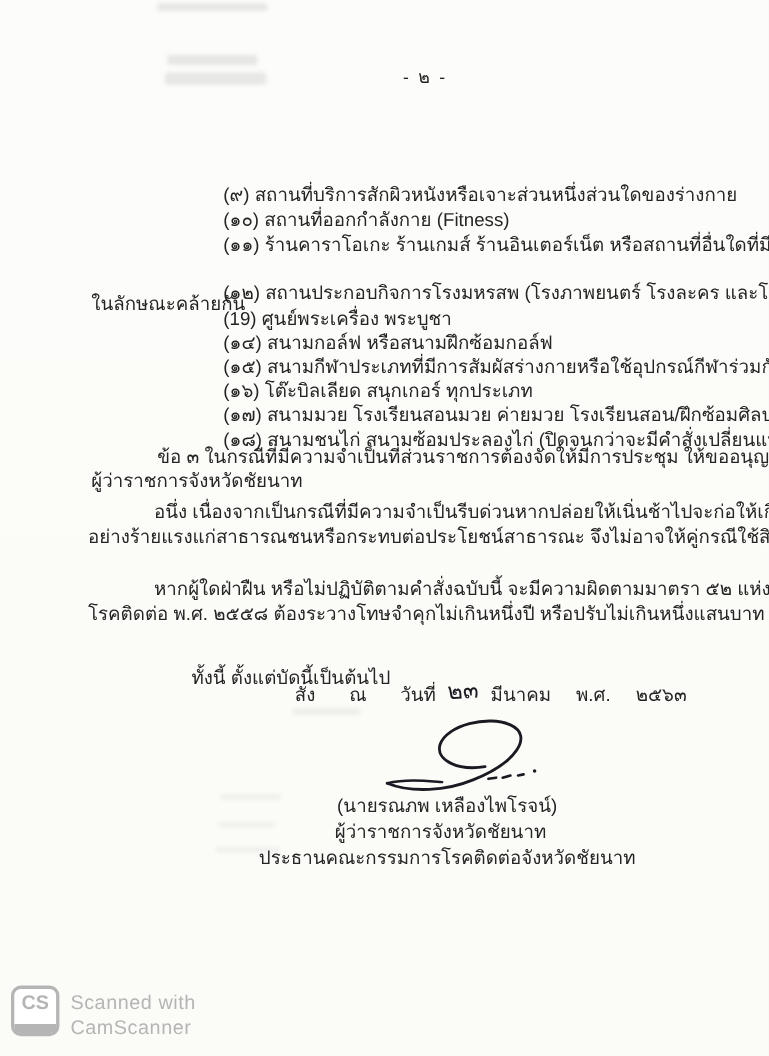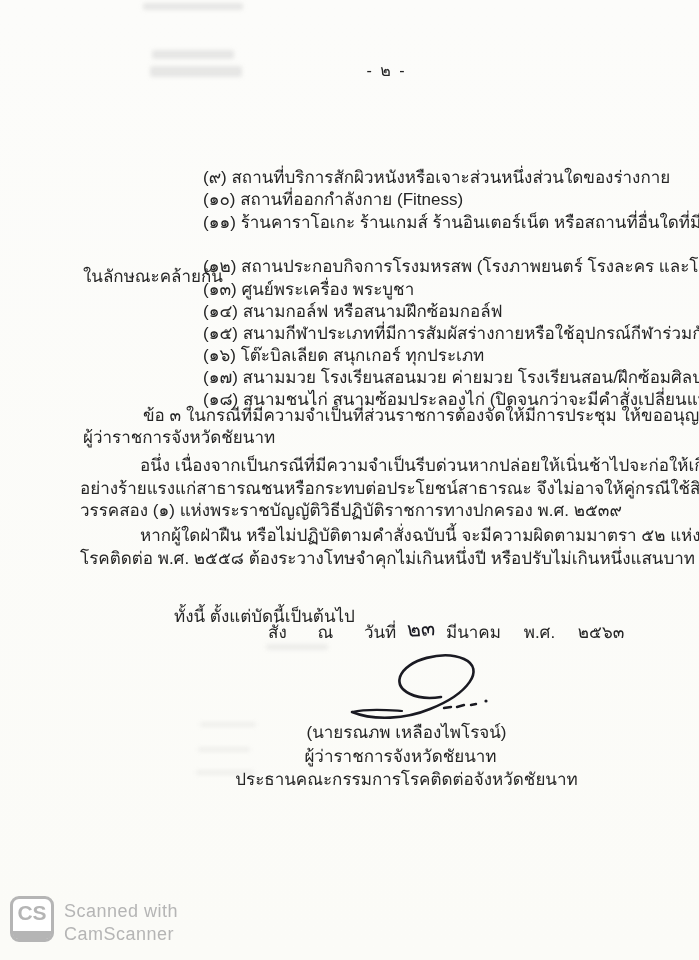--- a/index.html
+++ b/index.html
@@ -45,21 +45,21 @@
     position:absolute;left:10px;top:896px;
     width:44px;height:46px;
     border:3px solid var(--wm,#b5b5b5);
     border-radius:9px;
     box-sizing:border-box;
     background:#fff;
   }
   .wm-logo .cs{
     position:absolute;left:0;right:0;top:2px;
     text-align:center;
-    font-size:21px;font-weight:bold;
+    font-size:18px;font-weight:bold;
     color:var(--wm,#b5b5b5);
     letter-spacing:0px;
   }
   .wm-logo .bar{
     position:absolute;left:0;right:0;bottom:0;height:8px;
     background:var(--wm,#b5b5b5);
     border-radius:0 0 5px 5px;
   }
   .wm-text{
     position:absolute;
@@ -81,33 +81,32 @@
   <div class="smudge" style="left:198px;top:747px;width:52px;height:5px;opacity:.6;"></div>
   <div class="smudge" style="left:196px;top:770px;width:58px;height:5px;opacity:.6;"></div>
 
   <div class="line center-line pagenum" style="left:37px;top:60px;">- ๒ -</div>
 
   <div class="line" style="left:203px;top:167px;">(๙) สถานที่บริการสักผิวหนังหรือเจาะส่วนหนึ่งส่วนใดของร่างกาย</div>
   <div class="line" style="left:203px;top:189px;">(๑๐) สถานที่ออกกำลังกาย (Fitness)</div>
   <div class="line" style="left:203px;top:212px;">(๑๑) ร้านคาราโอเกะ ร้านเกมส์ ร้านอินเตอร์เน็ต หรือสถานที่อื่นใดที่มีการให้บริการ</div>
   <div class="line" style="left:83px;top:234px;margin-top:32px;">ในลักษณะคล้ายกัน</div>
   <div class="line" style="left:203px;top:256px;">(๑๒) สถานประกอบกิจการโรงมหรสพ (โรงภาพยนตร์ โรงละคร และโรงลิเก)</div>
-  <div class="line" style="left:203px;top:279px;">(๑๓) ศูนย์พระเครื่อง พระบูชา</div>
+  <div class="line" style="left:203px;top:279px;">(19) ศูนย์พระเครื่อง พระบูชา</div>
   <div class="line" style="left:203px;top:301px;">(๑๔) สนามกอล์ฟ หรือสนามฝึกซ้อมกอล์ฟ</div>
   <div class="line" style="left:203px;top:323px;">(๑๕) สนามกีฬาประเภทที่มีการสัมผัสร่างกายหรือใช้อุปกรณ์กีฬาร่วมกัน</div>
   <div class="line" style="left:203px;top:345px;">(๑๖) โต๊ะบิลเลียด สนุกเกอร์ ทุกประเภท</div>
   <div class="line" style="left:203px;top:367px;">(๑๗) สนามมวย โรงเรียนสอนมวย ค่ายมวย โรงเรียนสอน/ฝึกซ้อมศิลปะป้องกันตัว</div>
   <div class="line" style="left:203px;top:389px;">(๑๘) สนามชนไก่ สนามซ้อมประลองไก่ (ปิดจนกว่าจะมีคำสั่งเปลี่ยนแปลง)</div>
 
   <div class="line" style="left:143px;top:405px;">ข้อ ๓ ในกรณีที่มีความจำเป็นที่ส่วนราชการต้องจัดให้มีการประชุม ให้ขออนุญาตต่อ</div>
   <div class="line" style="left:83px;top:427px;">ผู้ว่าราชการจังหวัดชัยนาท</div>
 
   <div class="line" style="left:140px;top:455px;">อนึ่ง เนื่องจากเป็นกรณีที่มีความจำเป็นรีบด่วนหากปล่อยให้เนิ่นช้าไปจะก่อให้เกิดผลเสียหาย</div>
   <div class="line" style="left:80px;top:478px;">อย่างร้ายแรงแก่สาธารณชนหรือกระทบต่อประโยชน์สาธารณะ จึงไม่อาจให้คู่กรณีใช้สิทธิโต้แย้ง ตามมาตรา ๓๐</div>
-  <div class="line" style="left:80px;top:500px;">วรรคสอง (๑) แห่งพระราชบัญญัติวิธีปฏิบัติราชการทางปกครอง พ.ศ. ๒๕๓๙</div>
 
   <div class="line" style="left:140px;top:525px;">หากผู้ใดฝ่าฝืน หรือไม่ปฏิบัติตามคำสั่งฉบับนี้ จะมีความผิดตามมาตรา ๕๒ แห่งพระราชบัญญัติ</div>
   <div class="line" style="left:80px;top:548px;">โรคติดต่อ พ.ศ. ๒๕๕๘ ต้องระวางโทษจำคุกไม่เกินหนึ่งปี หรือปรับไม่เกินหนึ่งแสนบาท หรือทั้งจำทั้งปรับ</div>
 
   <div class="line" style="left:174px;top:606px;">ทั้งนี้  ตั้งแต่บัดนี้เป็นต้นไป</div>
 
   <div class="line order-line" style="left:268px;top:620px;">
     <span class="gap-lg">สั่ง</span>
     <span class="gap-lg">ณ</span>
     <span>วันที่</span>

